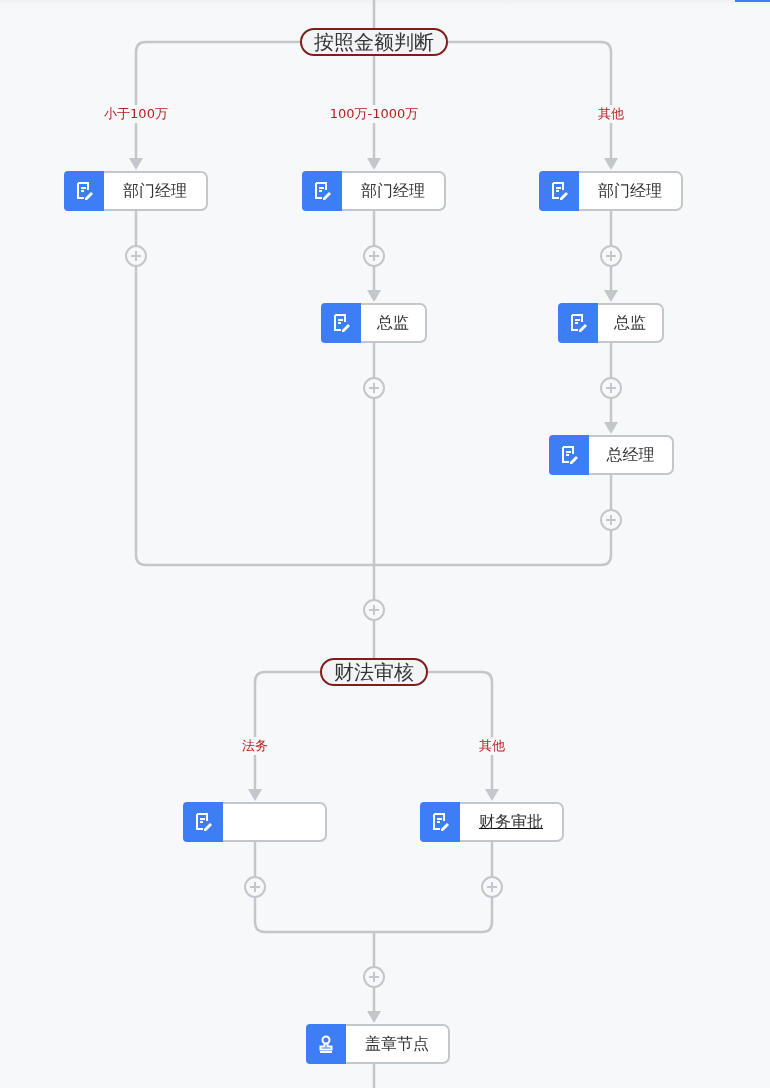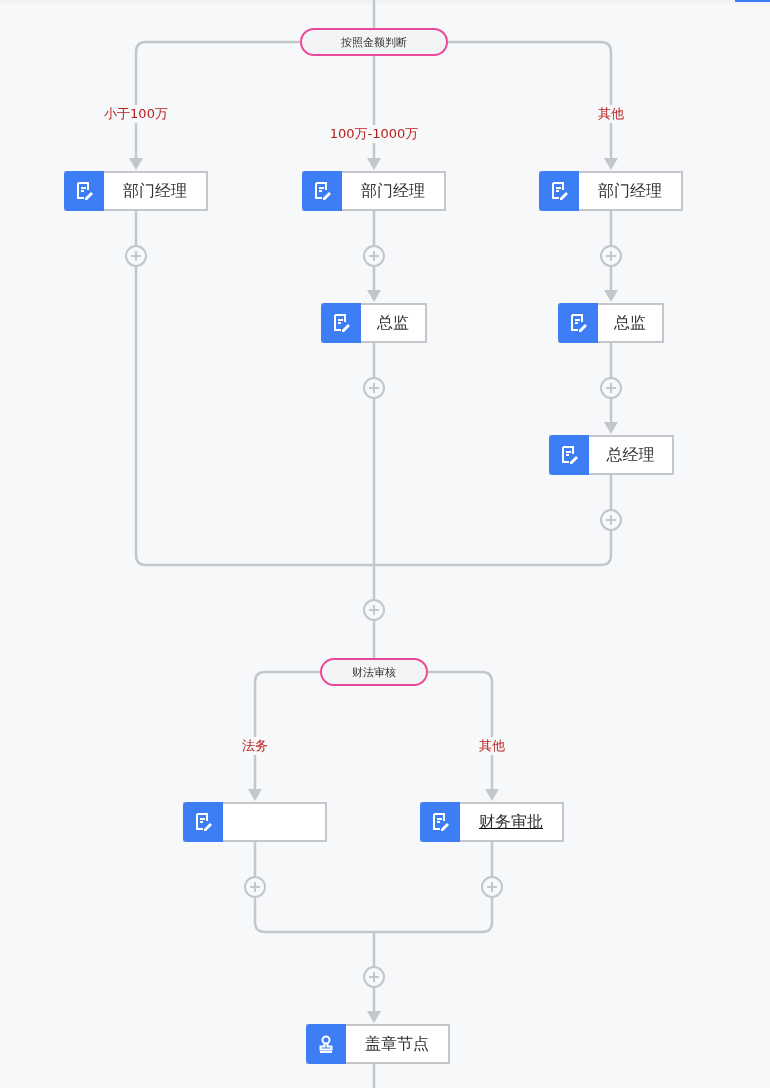--- a/index.html
+++ b/index.html
@@ -2,23 +2,23 @@
 <html><head>
 <meta charset="utf-8">
 <style>
   html,body{margin:0;padding:0;}
   body{width:770px;height:1088px;background:#f7f8f9;position:relative;overflow:hidden;font-family:"DejaVu Sans","Liberation Sans",sans-serif;}
   .topbar{position:absolute;left:0;top:0;width:770px;height:6px;background:linear-gradient(#eef0f2,#f7f8f9);}
   .topaccent{position:absolute;left:735px;top:0;width:35px;height:2px;background:#3d7ef7;}
   svg.lines{position:absolute;left:0;top:0;}
   .line{stroke:#c3c6cb;stroke-width:2.5;fill:none;}
   .arrow{fill:#c3c6cb;}
-  .cond{position:absolute;height:28px;border:2px solid #ec4899;border-radius:16px;background:#f3f4f6;box-sizing:border-box;display:flex;align-items:center;justify-content:center;font-size:11px;color:#333;}
+  .cond{position:absolute;height:28px;border:2px solid #7f1d1d;border-radius:16px;background:#f3f4f6;box-sizing:border-box;display:flex;align-items:center;justify-content:center;font-size:20px;color:#333;}
   .label{position:absolute;font-size:13px;color:#b91c1c;transform:translateX(-50%);white-space:nowrap;background:#f7f8f9;padding:0 2px;}
-  .node{position:absolute;height:40px;display:flex;border:2px solid #c3c6cb;border-radius:0;background:#fff;box-sizing:border-box;}
+  .node{position:absolute;height:40px;display:flex;border:2px solid #c3c6cb;border-radius:7px;background:#fff;box-sizing:border-box;}
   .node .ic{width:40px;margin:-2px 0 -2px -2px;background:#3d7ef7;border-radius:4px 0 0 4px;display:flex;align-items:center;justify-content:center;}
   .node .txt{flex:1;display:flex;align-items:center;justify-content:center;font-size:16px;color:#333;padding:0 10px;}
   .plus{position:absolute;width:22px;height:22px;border:2px solid #c3c6cb;border-radius:50%;background:#f7f8f9;box-sizing:border-box;cursor:pointer;}
   .plus:before,.plus:after{content:"";position:absolute;background:#c3c6cb;}
   .plus:before{left:4px;right:4px;top:8px;height:2px;}
   .plus:after{top:4px;bottom:4px;left:8px;width:2px;}
 </style>
 </head>
 <body>
 
@@ -56,21 +56,21 @@
   <path class="line" d="M374 932 V1012"></path>
   <polygon class="arrow" points="367,1011 381,1011 374,1023"></polygon>
   <path class="line" d="M374 1064 V1088"></path>
 </svg>
 
 <div class="cond" style="left:300px;top:28px;width:148px;">
   <span>按照金额判断</span>
 </div>
 
 <span class="label" style="left:136px;top:105px;">小于100万</span>
-<span class="label" style="left:374px;top:105px;margin-top:20px;">100万-1000万</span>
+<span class="label" style="left:374px;top:105px;">100万-1000万</span>
 <span class="label" style="left:611px;top:105px;">其他</span>
 
 <div class="node" style="left:64px;top:171px;width:144px;">
   <div class="ic">
     <svg width="20" height="20" viewBox="0 0 20 20">
         <path d="M4 2h10v7" stroke="#fff" stroke-width="2" fill="none"></path>
         <path d="M4 2v15h6" stroke="#fff" stroke-width="2" fill="none"></path>
         <path d="M7 7h5M7 10h3" stroke="#fff" stroke-width="2"></path>
         <path d="M11 17l6-6 2 2-6 6h-2z" fill="#fff"></path>
       </svg>

